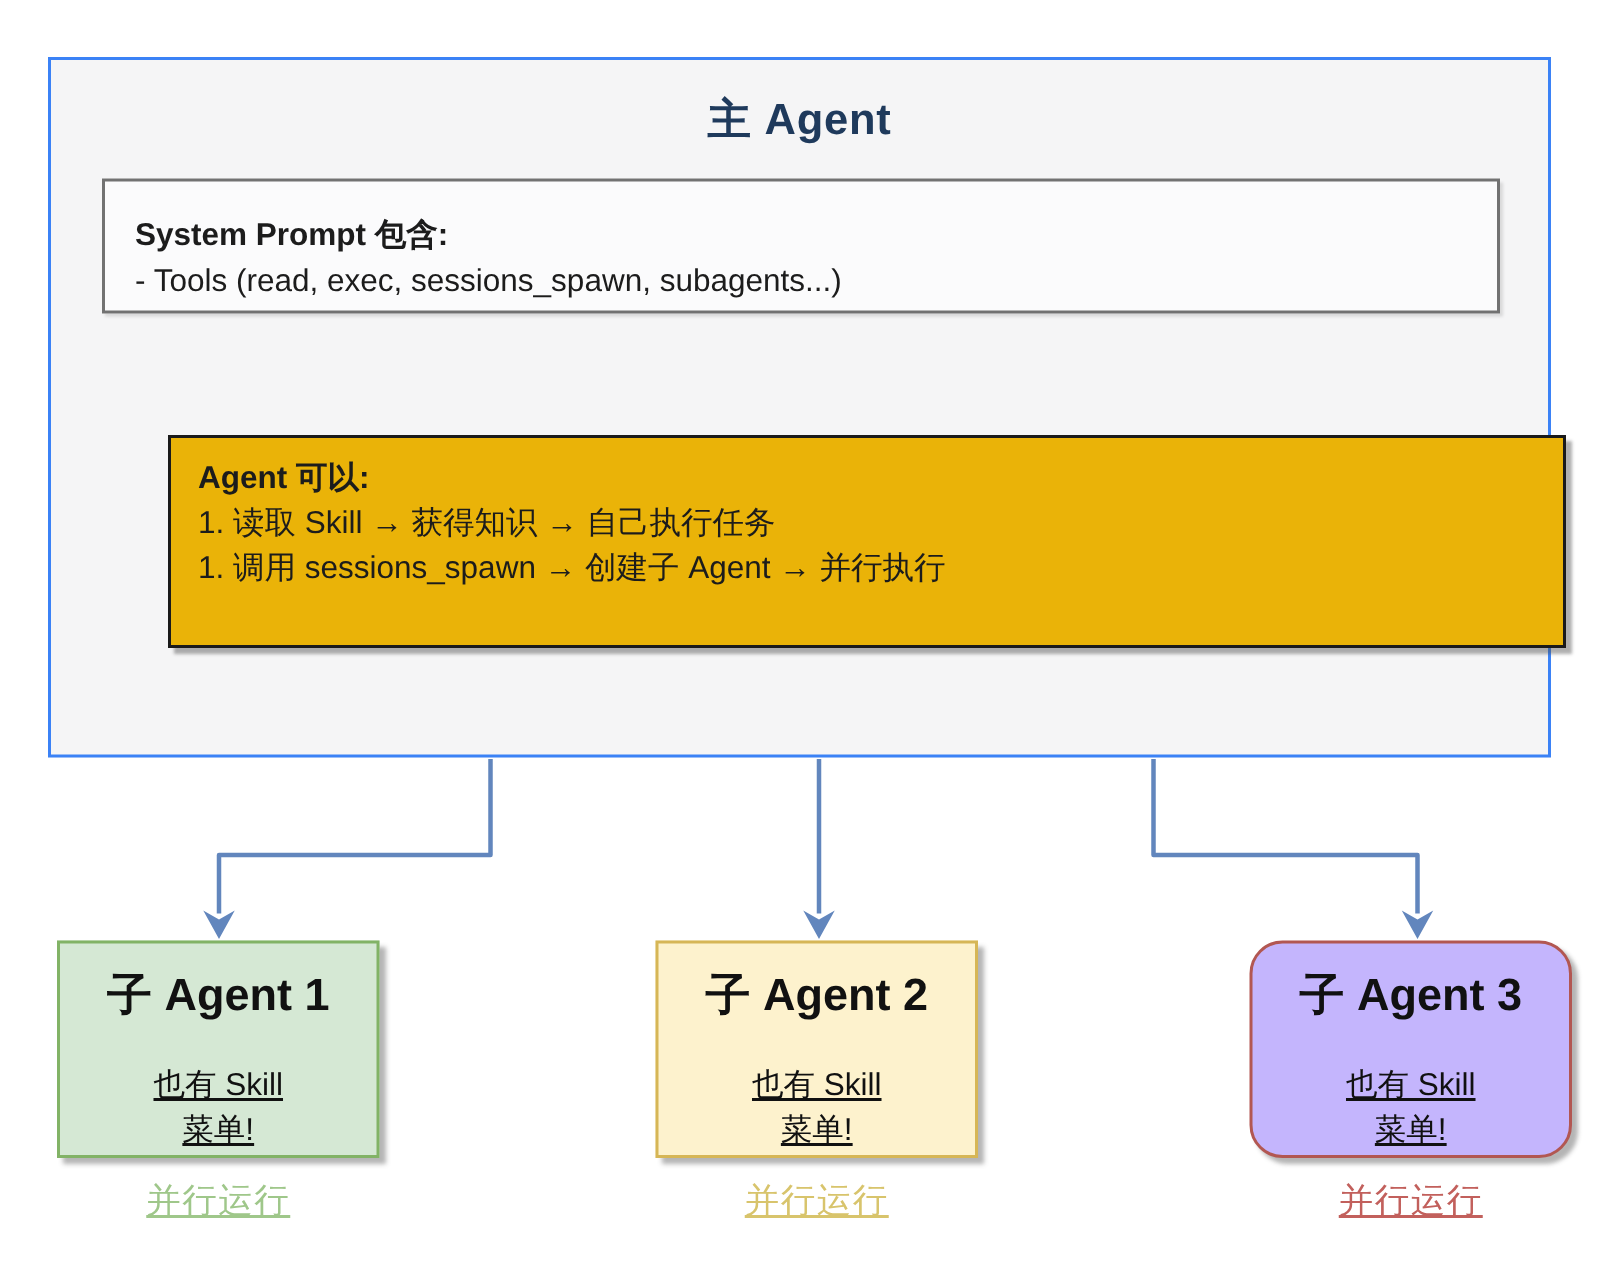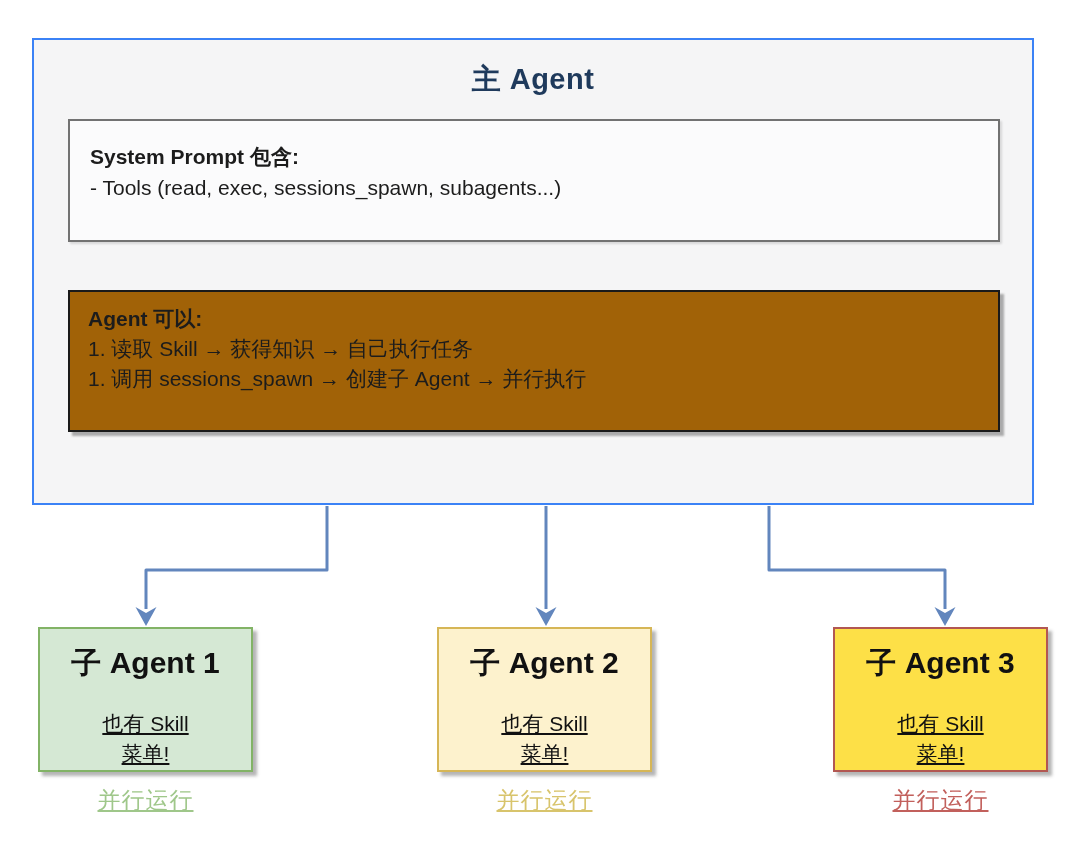--- a/index.html
+++ b/index.html
@@ -35,34 +35,35 @@
     position: absolute;
     left: 34px;
     width: 932px;
     box-sizing: border-box;
     font-size: 21px;
     line-height: 31px;
     color: #1c1c1c;
   }
   .sys-box {
     top: 79px;
-    height: 123px;
+    height: 90px;
     background: #fbfbfc;
     border: 2px solid #727272;
     padding: 20px 20px 16px 20px;
     box-shadow: 2px 2px 2px rgba(0,0,0,0.12);
   }
   .cap-box {
     top: 250px;
     height: 142px;
-    background: #a16207;
+    background: #eab308;
     border: 2px solid #1a1a1a;
     padding: 12px 18px 0 18px;
     line-height: 30px;
     box-shadow: 4px 4px 2px rgba(80,80,80,0.45);
+    margin-left: 44px;
   }
   .box-heading { font-weight: bold; }
 
   
   .connectors {
     position: absolute;
     left: 0; top: 0;
     width: 1080px; height: 852px;
     pointer-events: none;
   }
@@ -159,20 +160,20 @@
   </div>
   <div class="run-label label-1" style="color: rgb(159, 199, 138);">并行运行</div>
 
   <div class="sub-box sub-yellow" style="background: rgb(253, 242, 205); border-color: rgb(214, 182, 86);">
     <div class="sub-title">子 Agent 2</div>
     <div class="sub-body">也有 Skill
 菜单!</div>
   </div>
   <div class="run-label label-2" style="color: rgb(216, 196, 108);">并行运行</div>
 
-  <div class="sub-box sub-red" style="background: #fde047; border-color: rgb(178, 87, 82);">
+  <div class="sub-box sub-red" style="background: #c4b5fd; border-color: rgb(178, 87, 82); border-radius: 22px;">
     <div class="sub-title">子 Agent 3</div>
     <div class="sub-body">也有 Skill
 菜单!</div>
   </div>
   <div class="run-label label-3" style="color: rgb(194, 96, 92);">并行运行</div>
 
 </div>
 
 </body></html>

